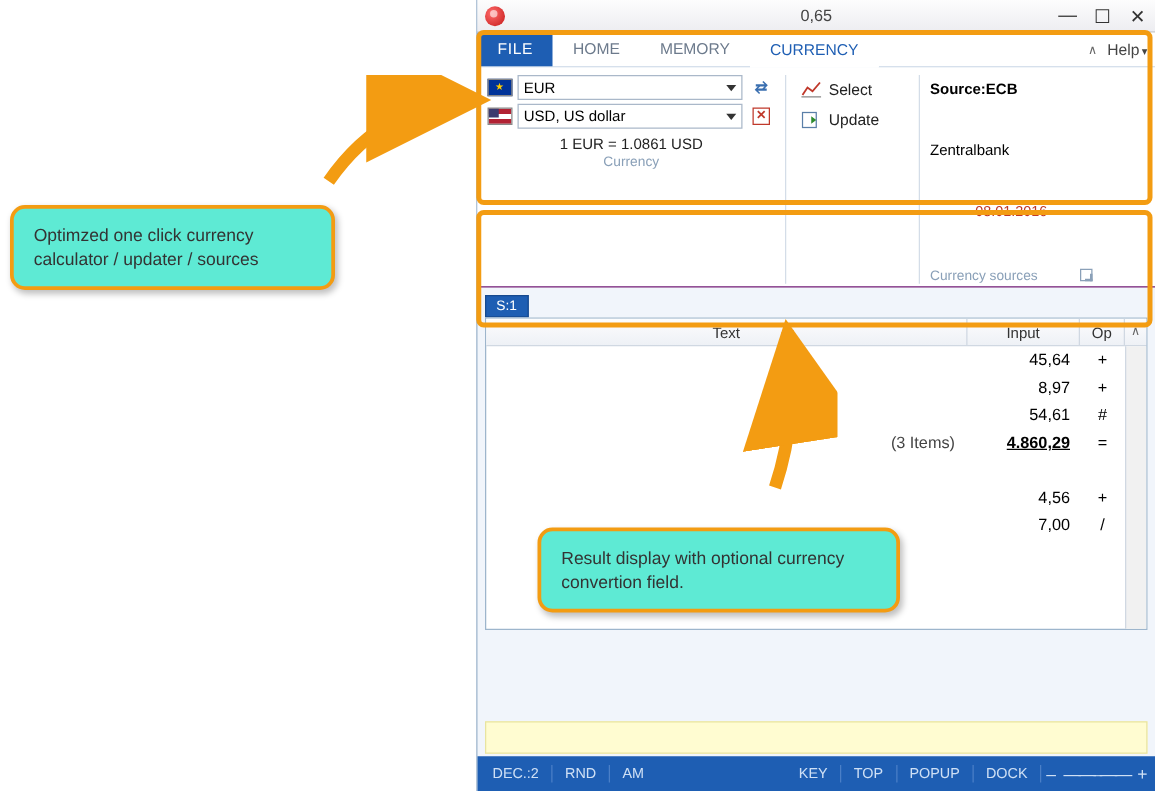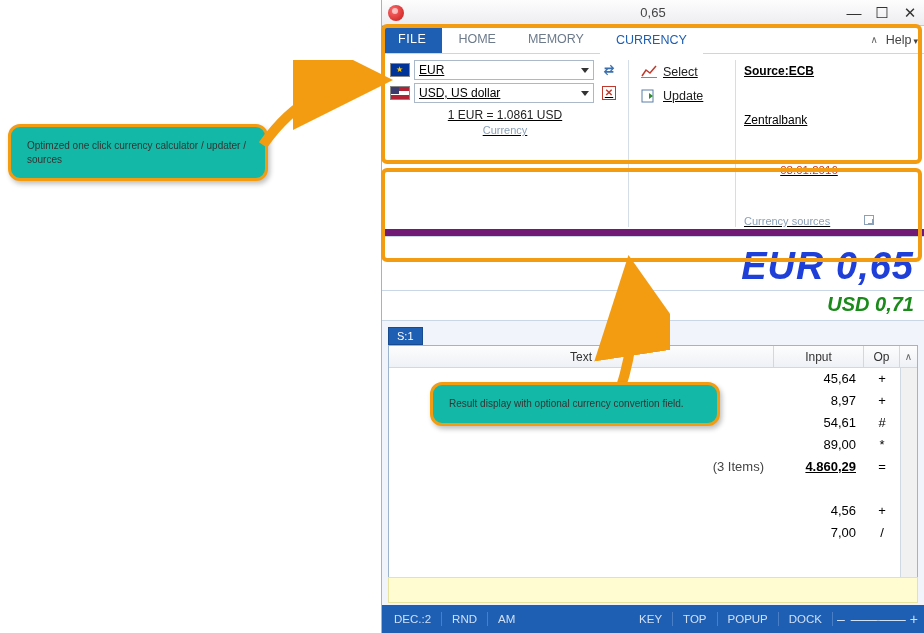--- a/index.html
+++ b/index.html
@@ -74,25 +74,24 @@
     font-size: 12.5px;
   }
   .tab.active { color: #1e5eb3; border-bottom: 2px solid #fff; position:relative; top:1px; background:#fff;}
   .ribbon-right { margin-left:auto; display:flex; align-items:center; gap:8px; color:#444;}
   .caret-up { font-size:10px; color:#666; }
   .help { font-size:12.5px;text-align:right; }
   .help-drop { font-size:9px; margin-left:2px; }
   
   .ribbon-body {
     background: #fff;
-    border-bottom: 7px solid #701a75;
+    border-bottom: 1px solid #701a75;
     padding: 6px 8px 2px 8px;
     display: flex;
     gap: 4px;
-    text-decoration: underline;
   }
   .group { display:flex; flex-direction:column; }
   .group-title { text-align:center; color:#8aa0b8; font-size:11px; padding: 2px 0 0 0; }
   .currency-group { width: 230px; }
   .cur-row { display:flex; align-items:center; gap:4px; margin-bottom:3px; }
   .flag {
     width: 20px; height: 14px; border:1px solid #888;
     display:inline-block;
   }
   .flag-eu { background: #003399; position:relative; }
@@ -222,28 +221,29 @@
     position:absolute;
     border: 4px solid #f39c12;
     border-radius: 6px;
     pointer-events:none;
   }
   .orange-ribbon { left: 381px; top: 24px; width: 541px; height: 140px; }
   .orange-display { left: 381px; top: 168px; width: 541px; height: 94px; }
   
   .callout {
     position:absolute;
-    background:#14b8a6;
+    background:#5eead4;
     border:3px solid #f39c12;
     border-radius:12px;
     padding: 12px 16px;
-    font-size:10px;
+    font-size:14px;
     color:#333;
     box-shadow: 2px 3px 5px rgba(0,0,0,.25);
     line-height:1.35;
+    margin-top:40px;
   }
   .callout1 { left: 8px; top: 124px; width: 260px; }
   .callout2 { left: 430px; top: 382px; width: 290px; z-index:5;}
   
   .arrow {
     position:absolute;
     pointer-events:none;
     z-index:4;
   }
 </style>
@@ -333,24 +333,20 @@
       <div class="src-label">Zentralbank</div>
       <div class="src-date">08.01.2016</div>
       <div class="group-foot">
         <span>Currency sources</span>
         <span class="dialog-launcher"></span>
       </div>
     </div>
   </div>
 
   
-  <div class="display-wrap">
-    <div class="display-main">EUR 0,65</div>
-    <div class="display-sub">USD 0,71</div>
-  </div>
 
   
   <div class="tape-tab">S:1</div>
   <div class="tape">
     <div class="tape-head">
       <div class="th-text">Text</div>
       <div class="th-input">Input</div>
       <div class="th-op">Op</div>
       <div class="th-scroll">∧</div>
     </div>
@@ -362,25 +358,20 @@
         </div>
         <div class="tape-row">
           <div class="td-text"></div>
           <div class="td-input">8,97</div>
           <div class="td-op">+</div>
         </div>
         <div class="tape-row">
           <div class="td-text"></div>
           <div class="td-input">54,61</div>
           <div class="td-op">#</div>
-        </div>
-        <div class="tape-row">
-          <div class="td-text"></div>
-          <div class="td-input">89,00</div>
-          <div class="td-op">*</div>
         </div>
         <div class="tape-row result-row">
           <div class="td-text">(3 Items)</div>
           <div class="td-input">4.860,29</div>
           <div class="td-op">=</div>
         </div>
         <div class="tape-row">
           <div class="td-text"></div>
           <div class="td-input"></div>
           <div class="td-op"></div>

